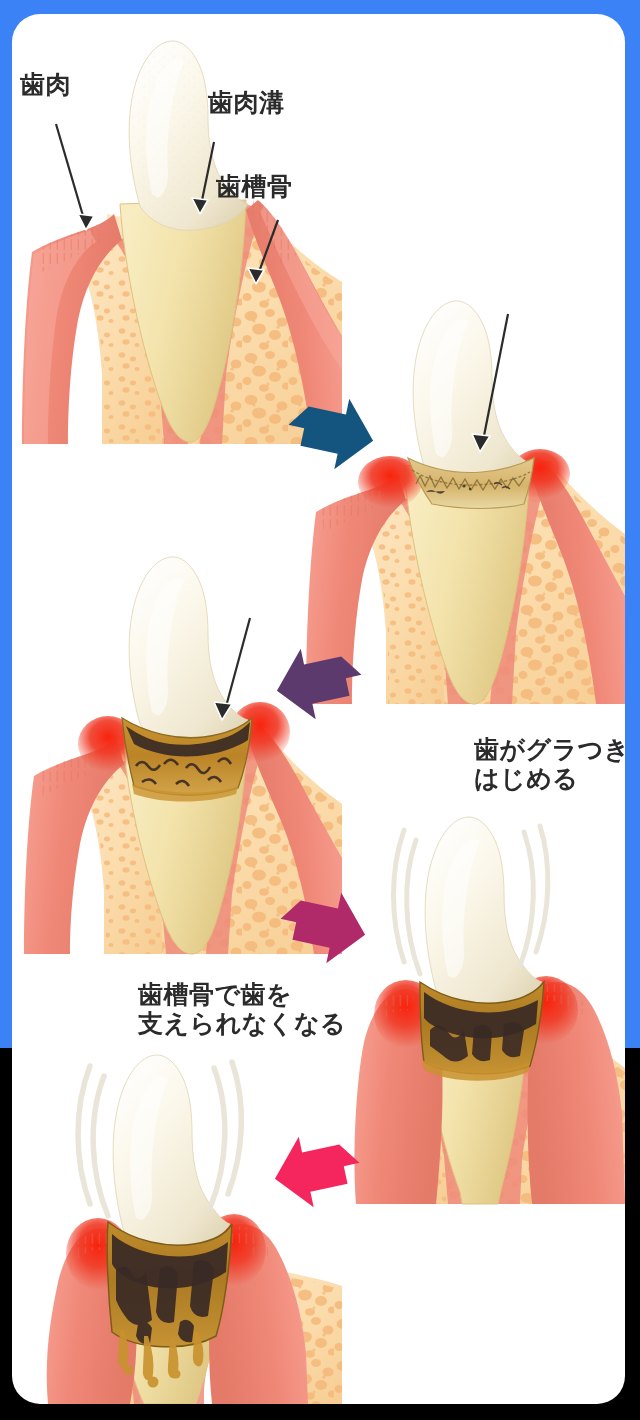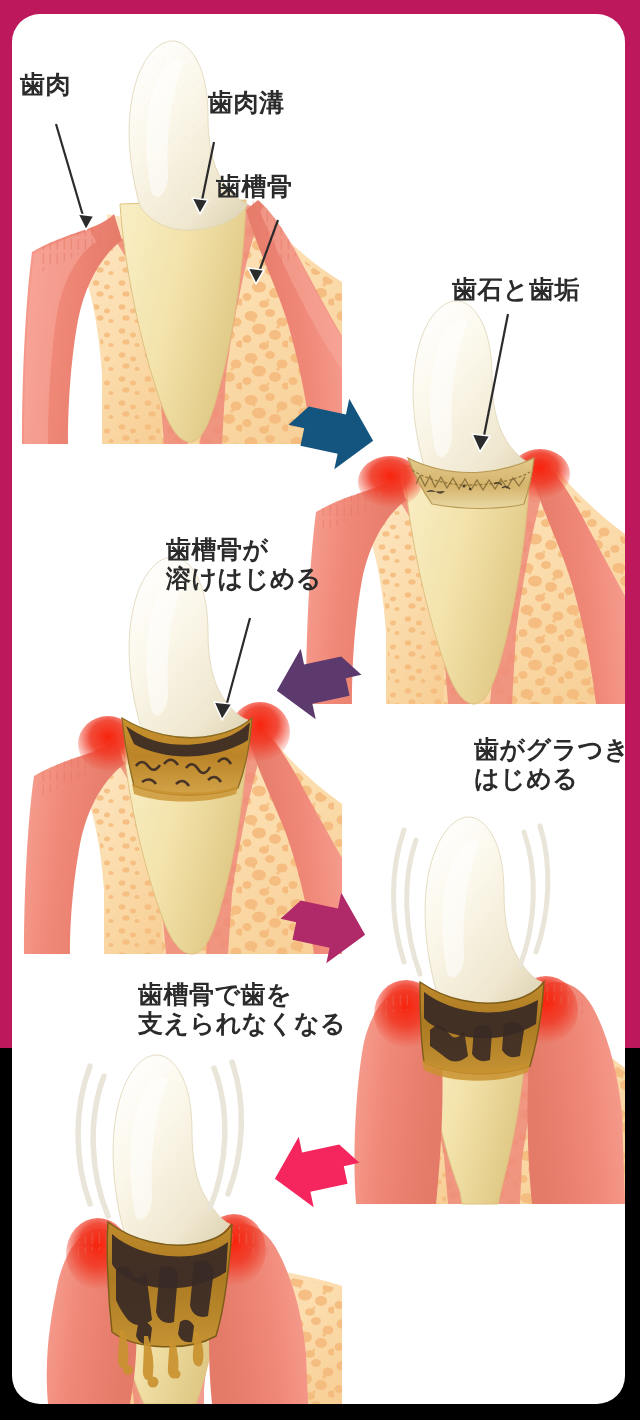--- a/index.html
+++ b/index.html
@@ -1,19 +1,19 @@
 <!DOCTYPE html>
 <html lang="ja"><head>
 <meta charset="utf-8">
 <title>歯周病の進行</title>
 <style>
   html,body{margin:0;padding:0;background:#000;}
   body{width:640px;height:1420px;overflow:hidden;
        font-family:"Liberation Sans","DejaVu Sans",sans-serif;}
-  #stage{position:relative;width:640px;height:1048px;background:#be185d;}
+  #stage{position:relative;width:640px;height:1048px;background:#3b82f6;}
   #canvas{position:absolute;left:12px;top:14px;width:613px;height:1390px;
           background:#ffffff;border-radius:28px;overflow:hidden;}
   svg.fig{position:absolute;left:0;top:0;width:613px;height:1390px;display:block;}
   .lbl{position:absolute;color:#2b2b2b;font-weight:700;font-size:25px;
        line-height:1.14;letter-spacing:.5px;white-space:pre;}
 </style>
 </head>
 <body>
 
 <div id="stage">
@@ -385,24 +385,21 @@
             <circle cx="164" cy="1360" r="4.5"></circle>
           </g>
         </g>
       </g>
     </svg>
 
     <div class="lbl" style="left:8px;  top:56px;">歯肉</div>
     <div class="lbl" style="left:196px; top:74px;">歯肉溝</div>
     <div class="lbl" style="left:204px; top:158px;">歯槽骨</div>
 
-    <div class="lbl" style="left:440px; top:261px;">歯石と歯垢</div>
-
-    <div class="lbl" style="left:154px; top:521px;">歯槽骨が
-溶けはじめる</div>
+
 
     <div class="lbl" style="left:126px; top:966px;">歯槽骨で歯を
 支えられなくなる</div>
 
     <div class="lbl" style="left:462px; top:721px;">歯がグラつき
 はじめる</div>
 
   </div>
 </div>
 

